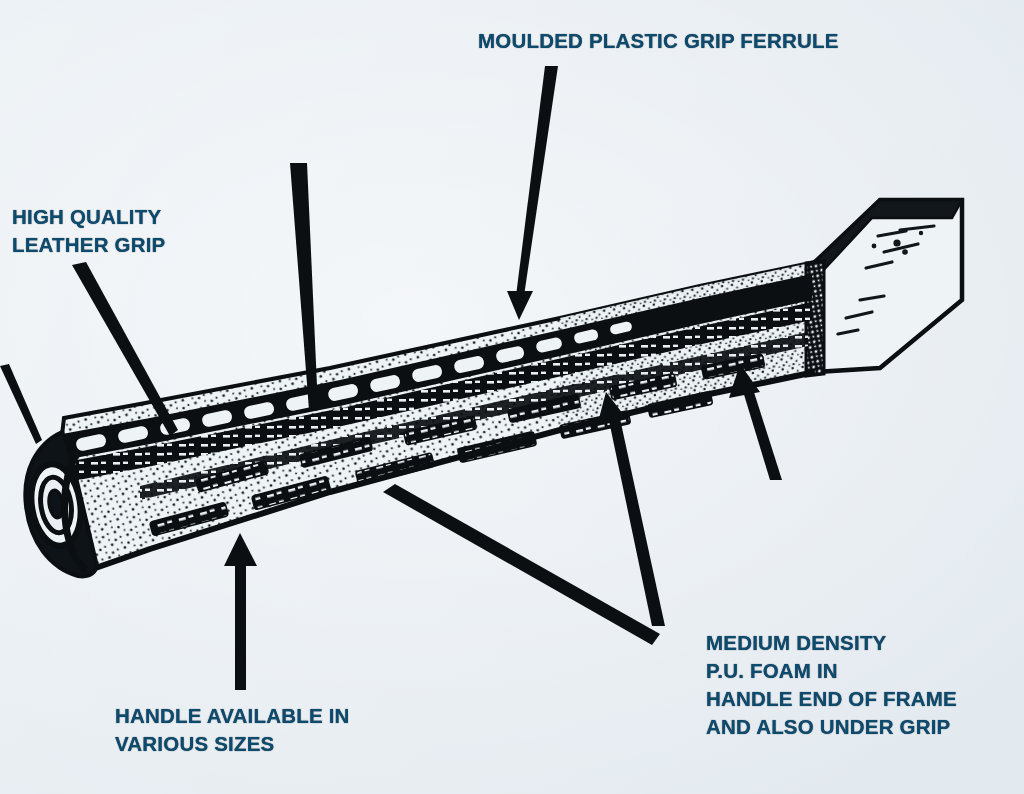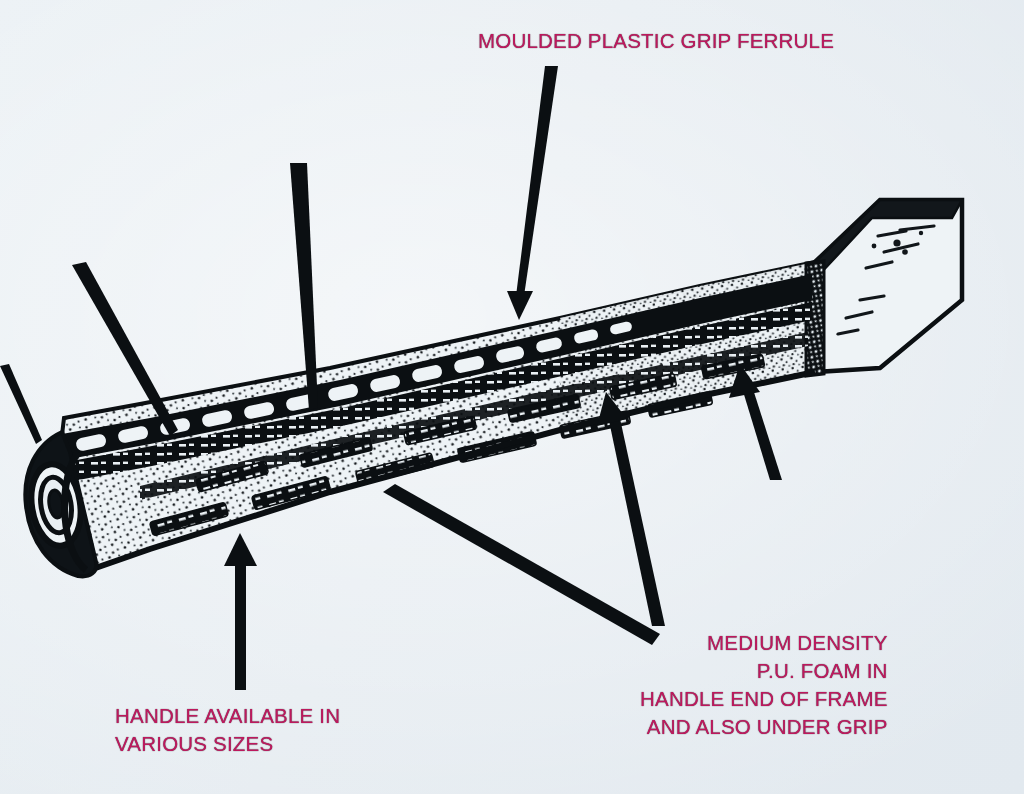--- a/index.html
+++ b/index.html
@@ -30,35 +30,35 @@
   }
   #svg-layer {
     position: absolute;
     left: 0;
     top: 0;
     width: 1024px;
     height: 794px;
   }
   .callout {
     position: absolute;
-    color: #be185d;
+    color: #0c4a6e;
     font-family: "Liberation Sans", sans-serif;
-    font-weight: normal;
+    font-weight: bold;
     font-size: 20.5px;
     line-height: 1.36;
     letter-spacing: 0.2px;
     white-space: pre-line;
     text-transform: uppercase;
     text-shadow: 0 0 1.1px rgba(10,14,18,0.75);
   }
   #label-holes-in-frame   { left: 145px; top: 67px;  }
   #label-grip-ferrule     { left: 478px; top: 27px;  }
   #label-leather-grip     { left: 12px;  top: 203px; }
   #label-low-density      { left: 763px; top: 485px; }
-  #label-medium-density   { left: 640px; top: 629px; text-align: right; }
+  #label-medium-density   { left: 706px; top: 629px; }
   #label-handle-sizes     { left: 115px; top: 702px; }
 </style>
 </head>
 <body>
 
 <div id="diagram-page">
 
   <div id="paper-grain"></div>
 
   <svg id="svg-layer" viewBox="0 0 1024 794">
@@ -195,20 +195,22 @@
       <polygon points="652,626 665,626 619,414 608,416"></polygon>
       <polygon points="606,392 597,426 627,419"></polygon>
 
       <polygon points="383,492 395,484 660,634 652,645"></polygon>
     </g>
   </svg>
 
 
   <div class="callout" id="label-grip-ferrule">MOULDED PLASTIC GRIP FERRULE</div>
 
+  <div class="callout" id="label-leather-grip">HIGH QUALITY
+LEATHER GRIP</div>
 
 
   <div class="callout" id="label-medium-density">MEDIUM DENSITY
 P.U. FOAM IN
 HANDLE END OF FRAME
 AND ALSO UNDER GRIP</div>
 
   <div class="callout" id="label-handle-sizes">HANDLE AVAILABLE IN
 VARIOUS SIZES</div>
 

